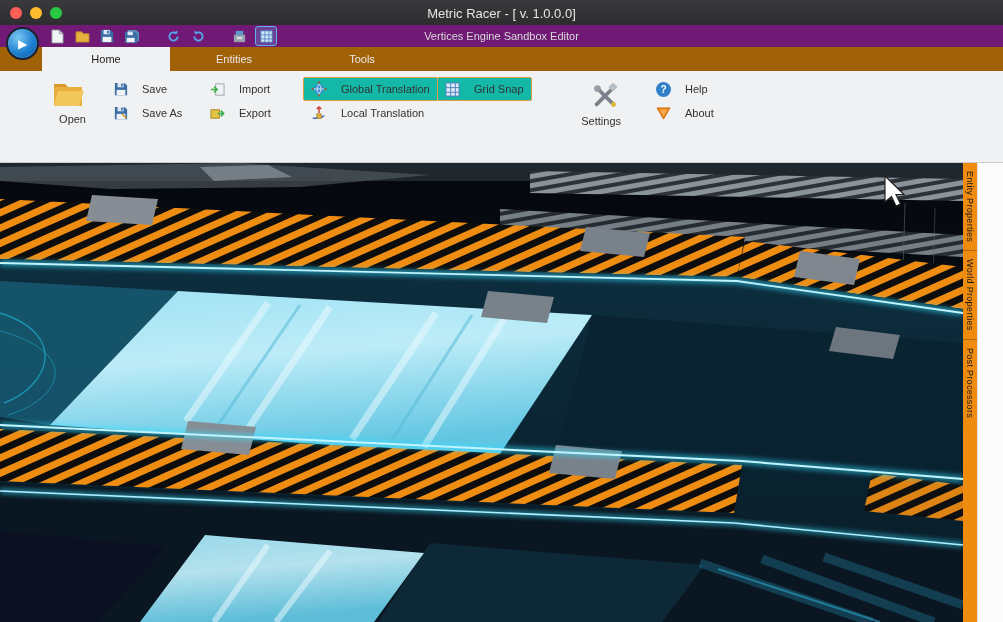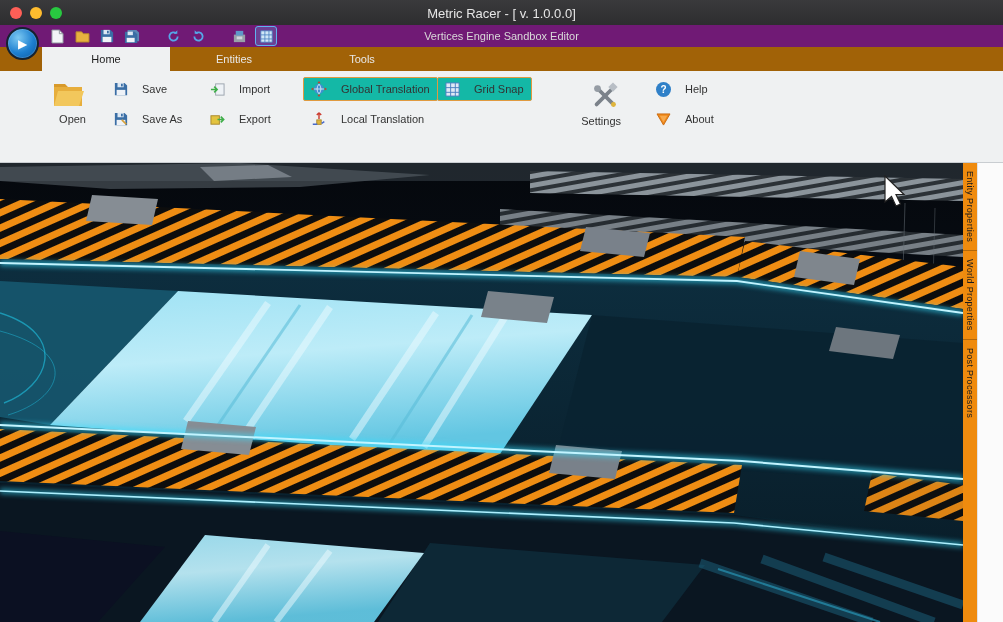--- a/index.html
+++ b/index.html
@@ -32,21 +32,21 @@
     border:2px solid #16222f;background:radial-gradient(circle at 35% 30%,#7cc9f2,#1d7fd0 55%,#0c58a0);
     z-index:6;display:flex;align-items:center;justify-content:center;color:#fff;font-size:12px;cursor:pointer;
     box-shadow:0 0 0 1px rgba(255,255,255,.15) inset}
 
   
   .ribbon{position:absolute;top:71px;left:0;right:0;height:92px;background:#eff1f2;border-bottom:1px solid #c9cdd1}
   .ribbon .grp{position:absolute}
   .rb-big{display:flex;flex-direction:column;align-items:flex-end;gap:4px;cursor:pointer;font-size:11px;color:#333}
   .rb-row{display:flex;align-items:center;gap:14px;height:24px;padding:0 7px;font-size:11px;color:#333;
     border:1px solid transparent;cursor:pointer;white-space:nowrap}
-  .rb-row + .rb-row{margin-top:6px}
+  .rb-row + .rb-row{}
   .rb-row.sel{background:#14b8a6;border:1px solid #e09a40;border-radius:2px}
   .rb-label{font-size:11px;color:#333}
   .help-badge{width:15px;height:15px;border-radius:50%;background:#2f80c8;color:#fff;font-size:10px;font-weight:bold;
     display:inline-flex;align-items:center;justify-content:center}
 
   
   .viewport{position:absolute;top:163px;left:0;width:963px;height:459px;background:#0a1220;cursor:default}
   .viewport svg.scene{display:block}
   .cursor{position:absolute;left:884px;top:12px;z-index:4;pointer-events:none}
 

